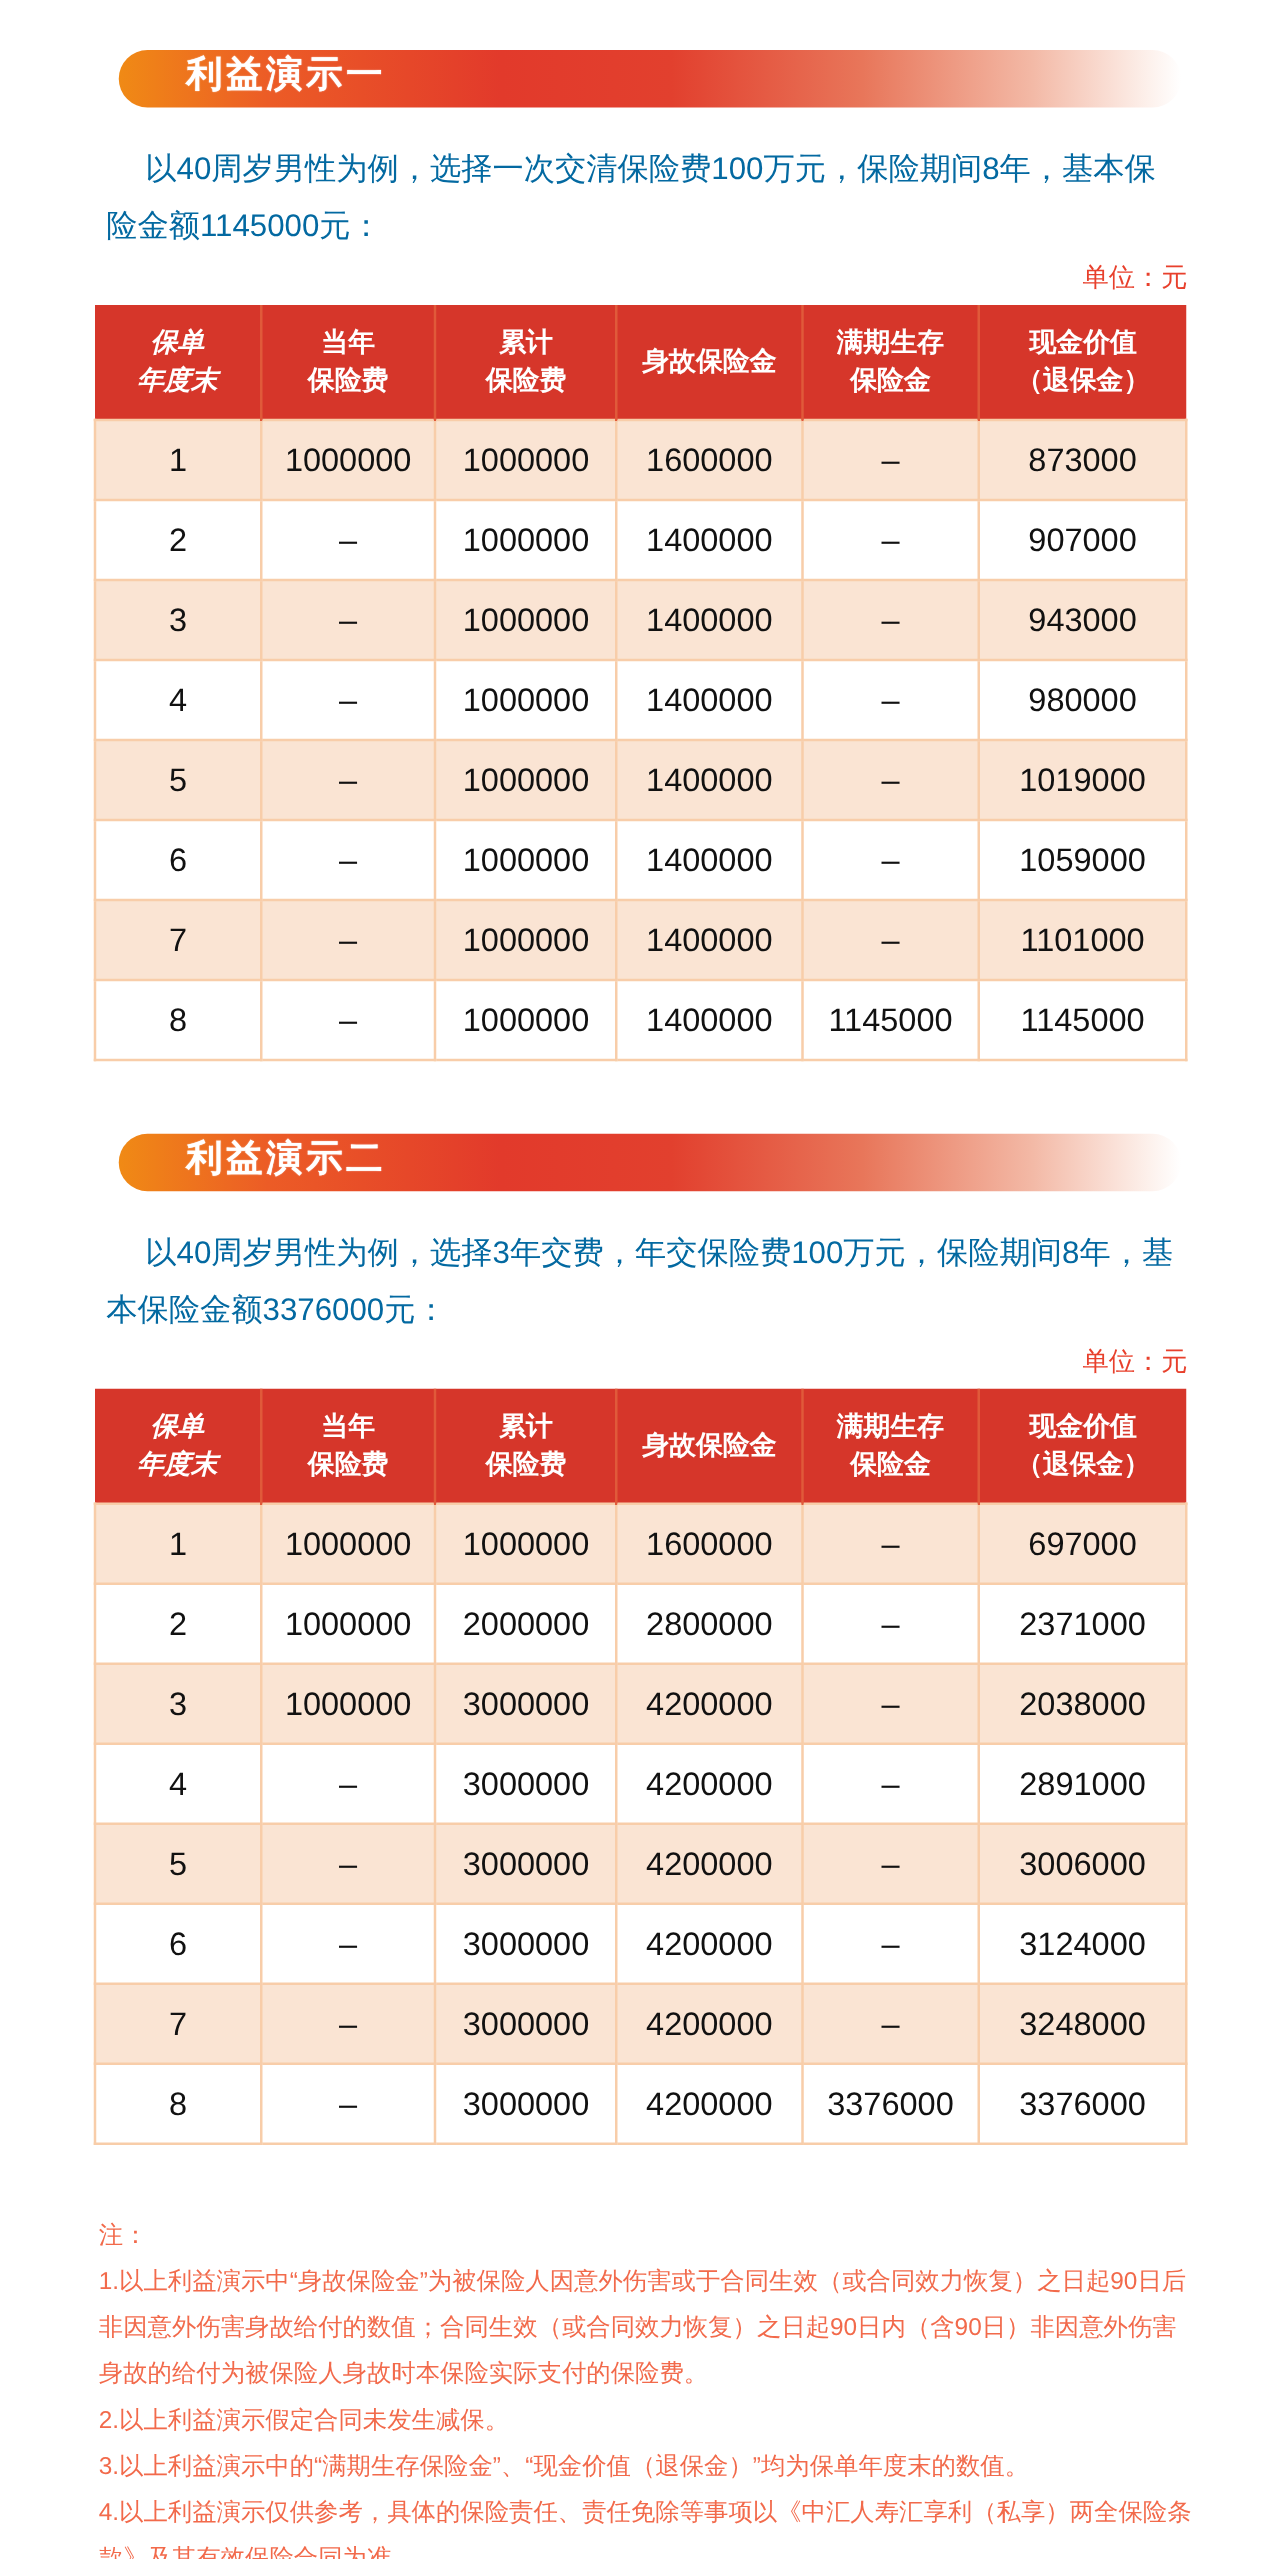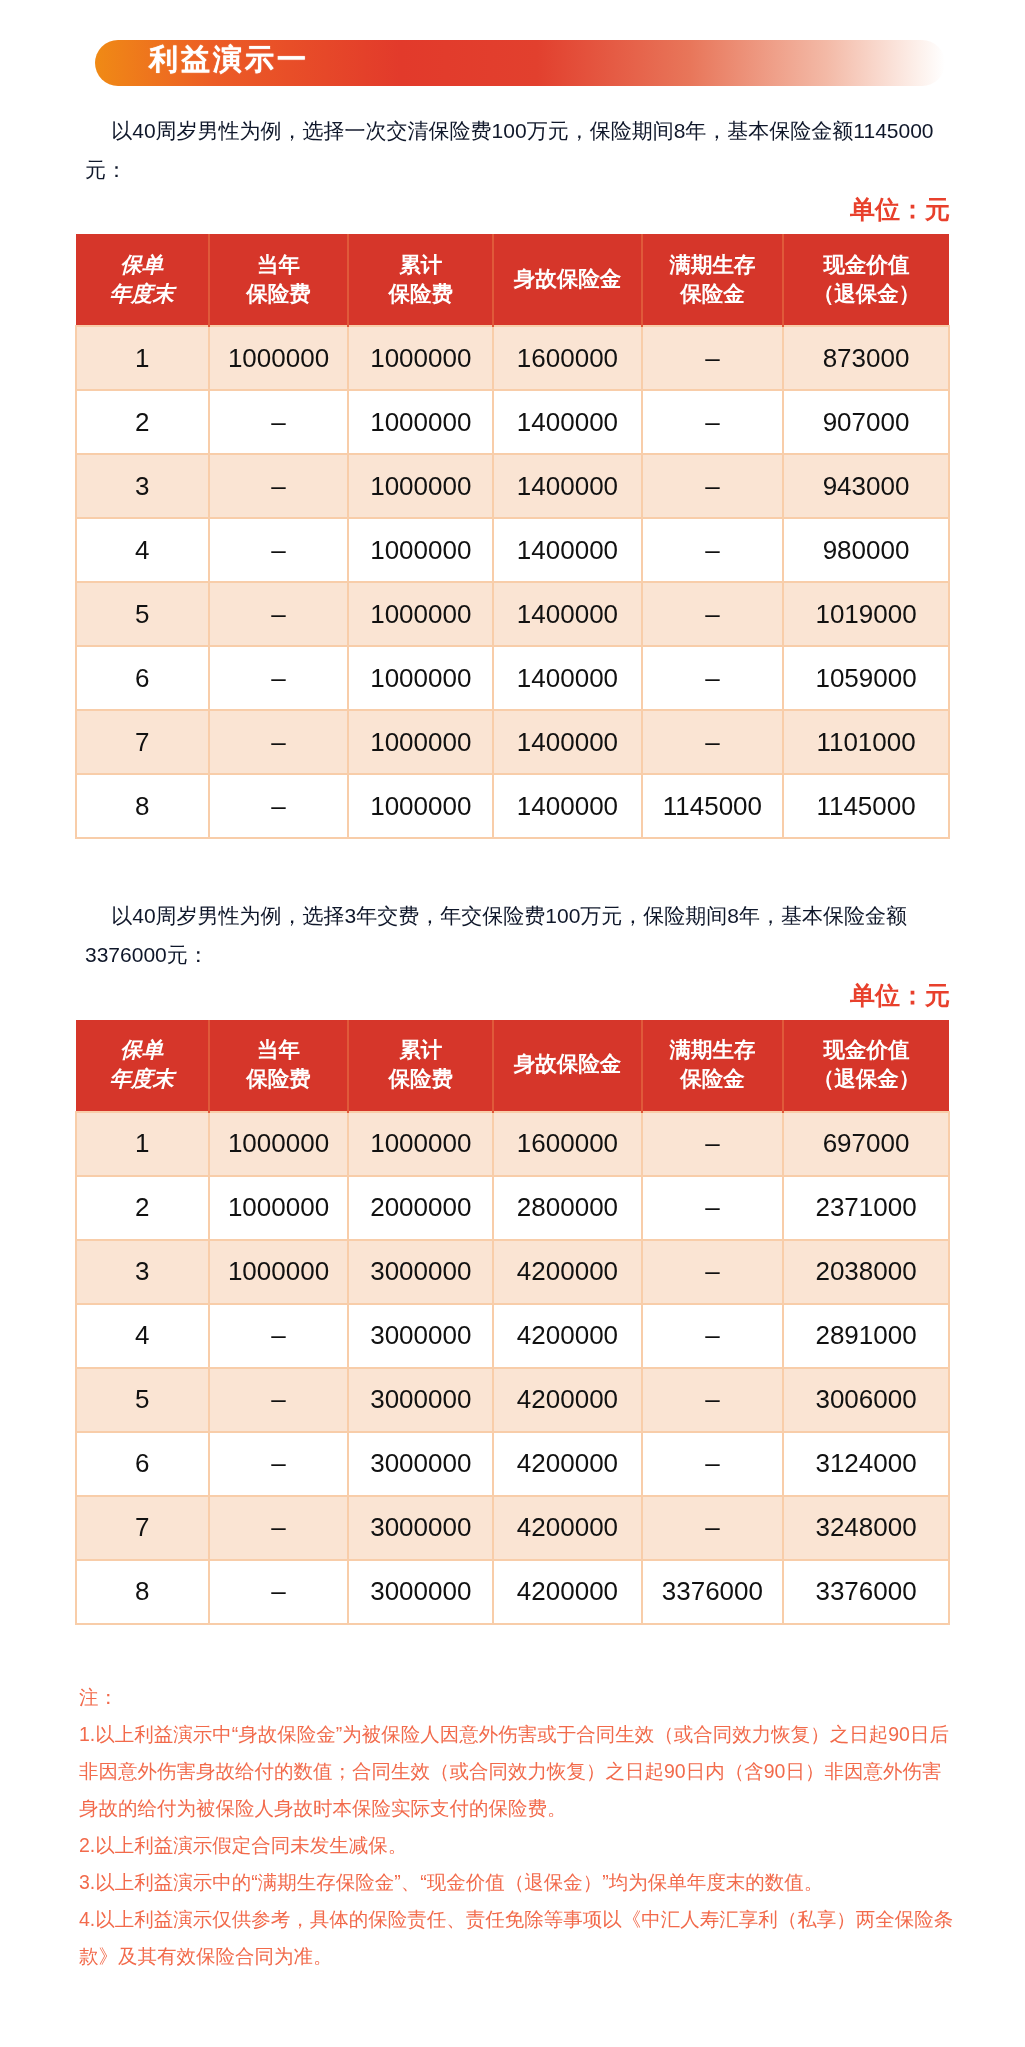--- a/index.html
+++ b/index.html
@@ -26,32 +26,32 @@
     font-size: 29px;
     font-weight: 900;
     letter-spacing: 3px;
     text-shadow: 0 0 1px #ffffff;
   }
 
   
   .intro {
     margin: 26px 0 0 10px;
     width: 862px;
-    font-size: 21px;
+    font-size: 25px;
     line-height: 1.84;
     text-indent: 1.25em;
-    color: #0f172a;
+    color: #0369a1;
   }
 
   
   .unit {
     width: 875px;
     text-align: right;
-    font-size: 25px;
-    font-weight: bold;
+    font-size: 21px;
+    font-weight: normal;
     margin: 4px 0 8px 0;
   }
 
   
   table.benefit {
     width: 875px;
     border-collapse: collapse;
     table-layout: fixed;
     text-align: center;
   }
@@ -191,20 +191,23 @@
             <td>1000000</td>
             <td>1400000</td>
             <td>1145000</td>
             <td>1145000</td>
           </tr>
         </tbody>
       </table>
   </div>
 
   <div class="section">
+    <div class="badge">
+      <span>利益演示二</span>
+    </div>
     <p class="intro">以40周岁男性为例，选择3年交费，年交保险费100万元，保险期间8年，基本保险金额3376000元：</p>
     <div class="unit" style="color: rgb(232, 64, 44);">单位：元</div>
     <table class="benefit">
         <thead>
           <tr style="background: rgb(214, 54, 42);">
             <th>
               <div>保单</div>
               <div>年度末</div>
             </th>
             <th>

